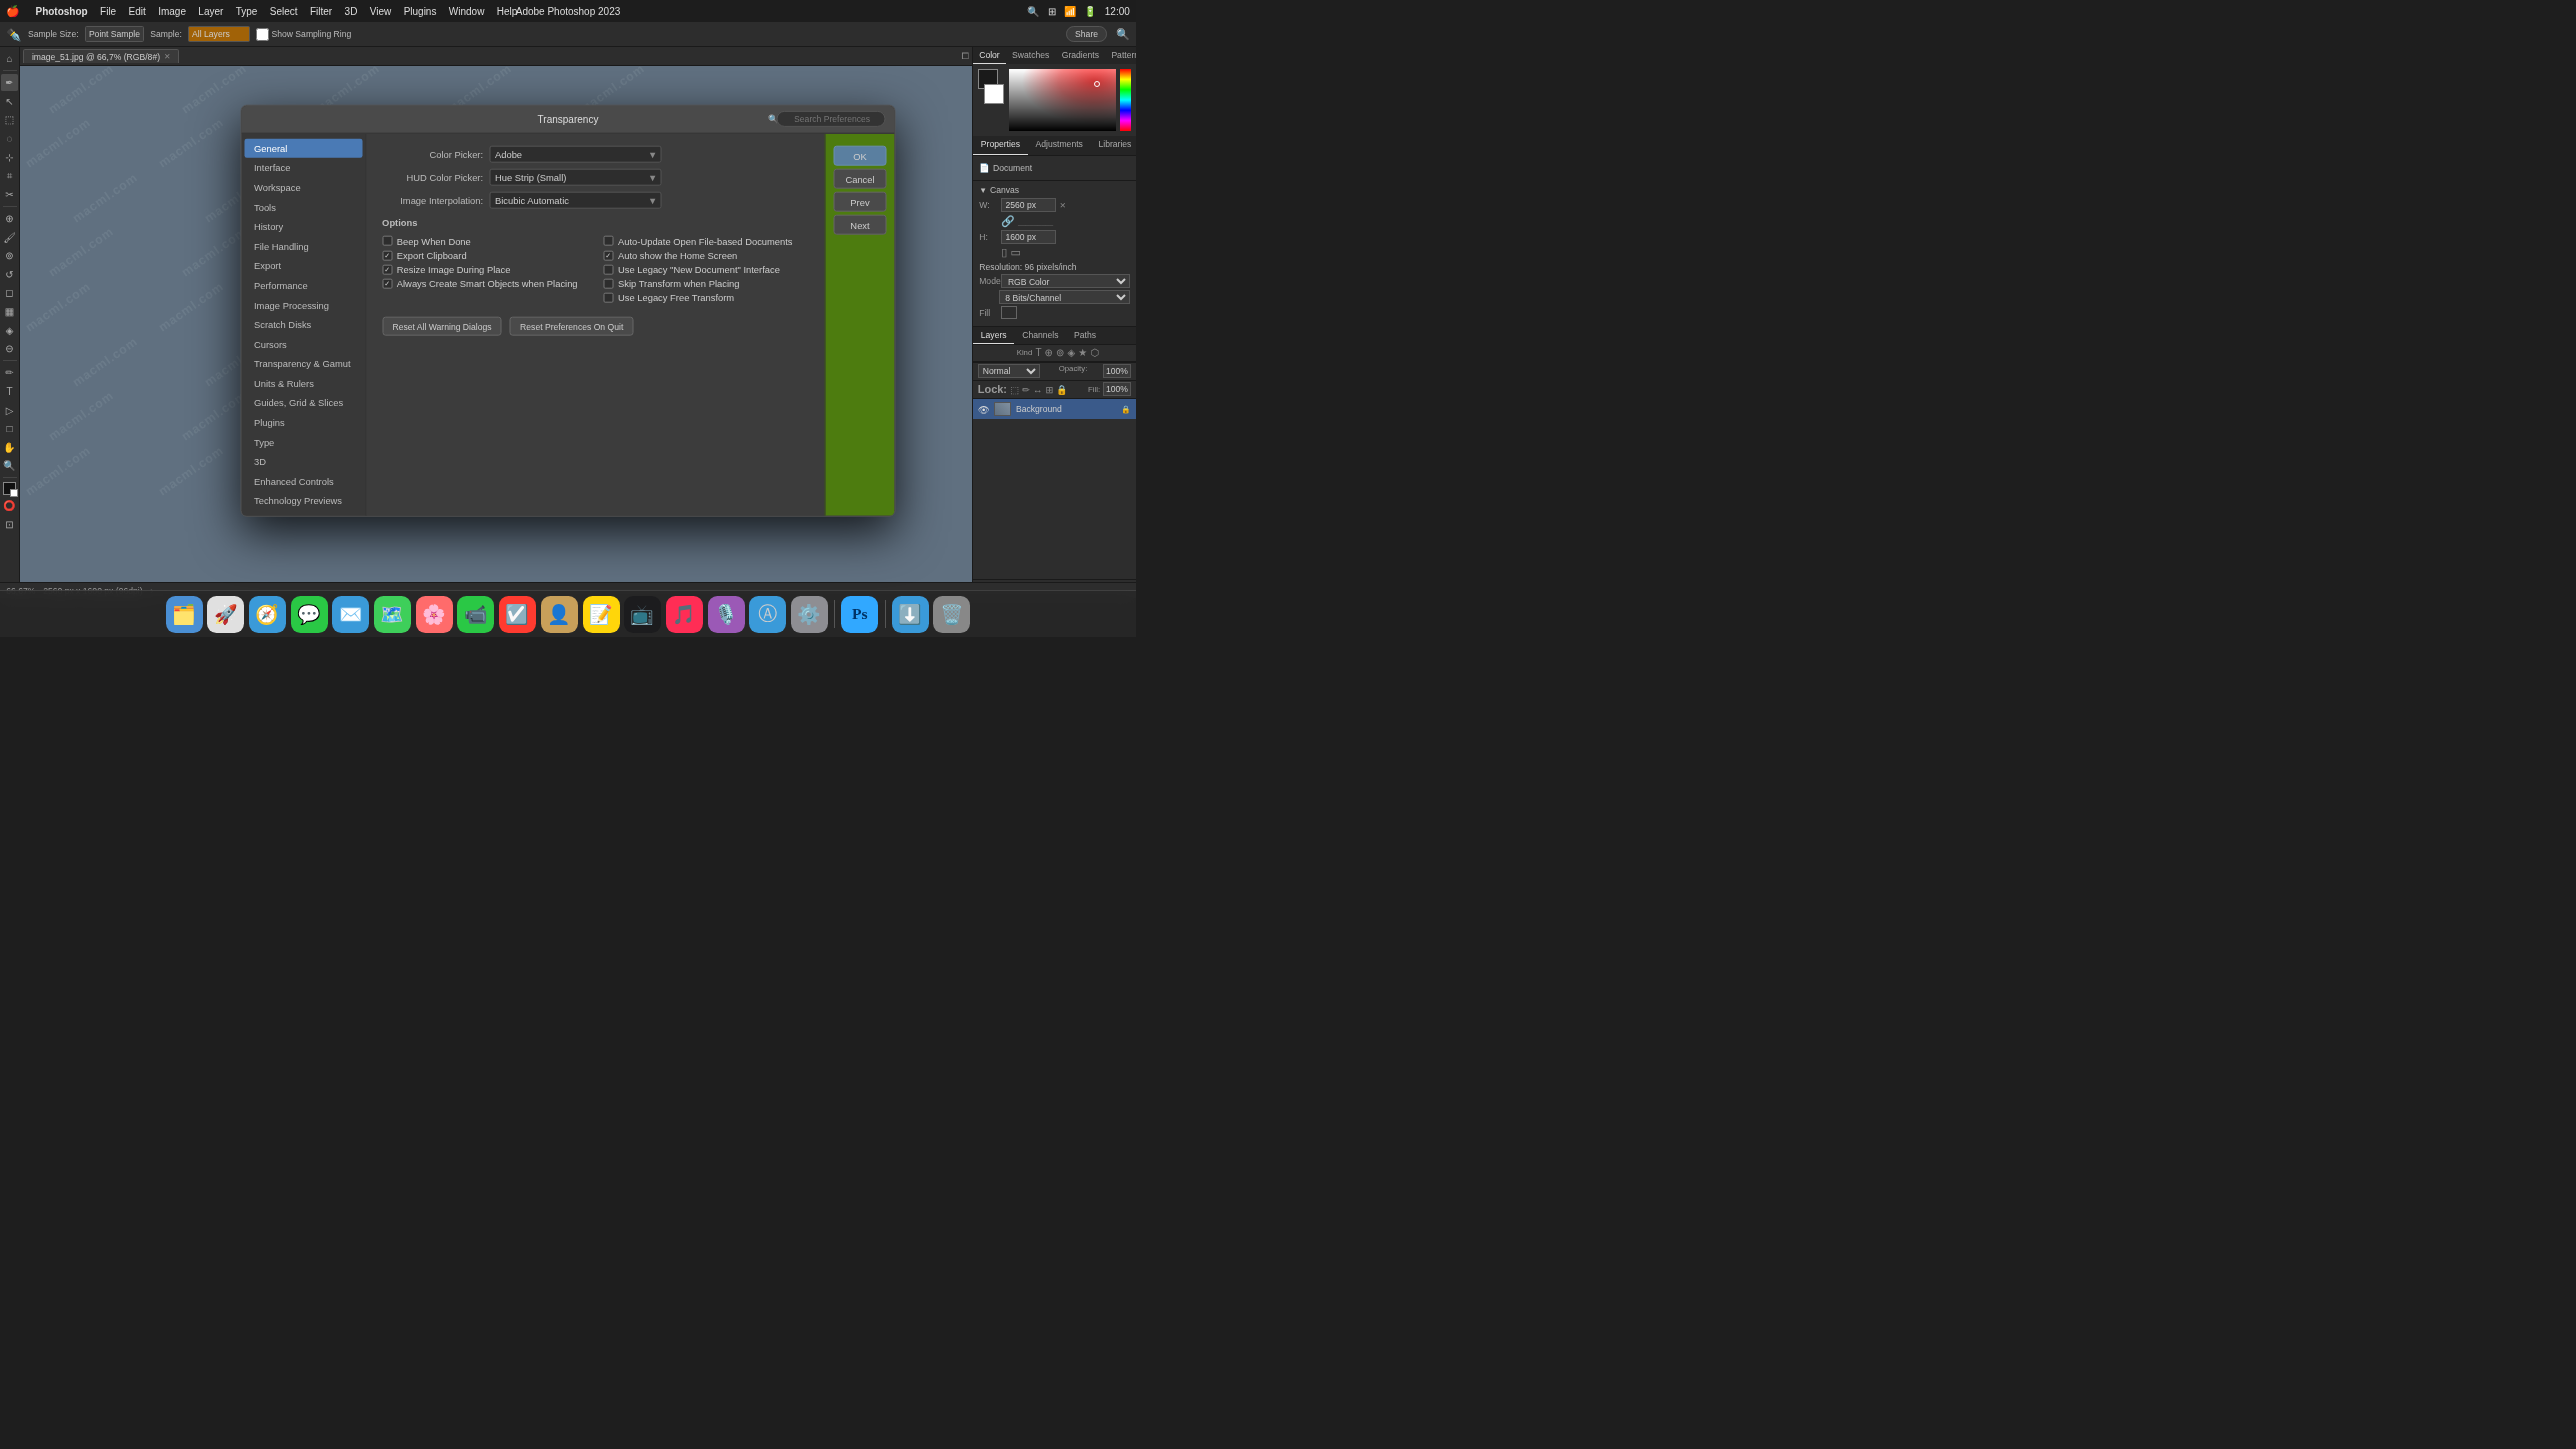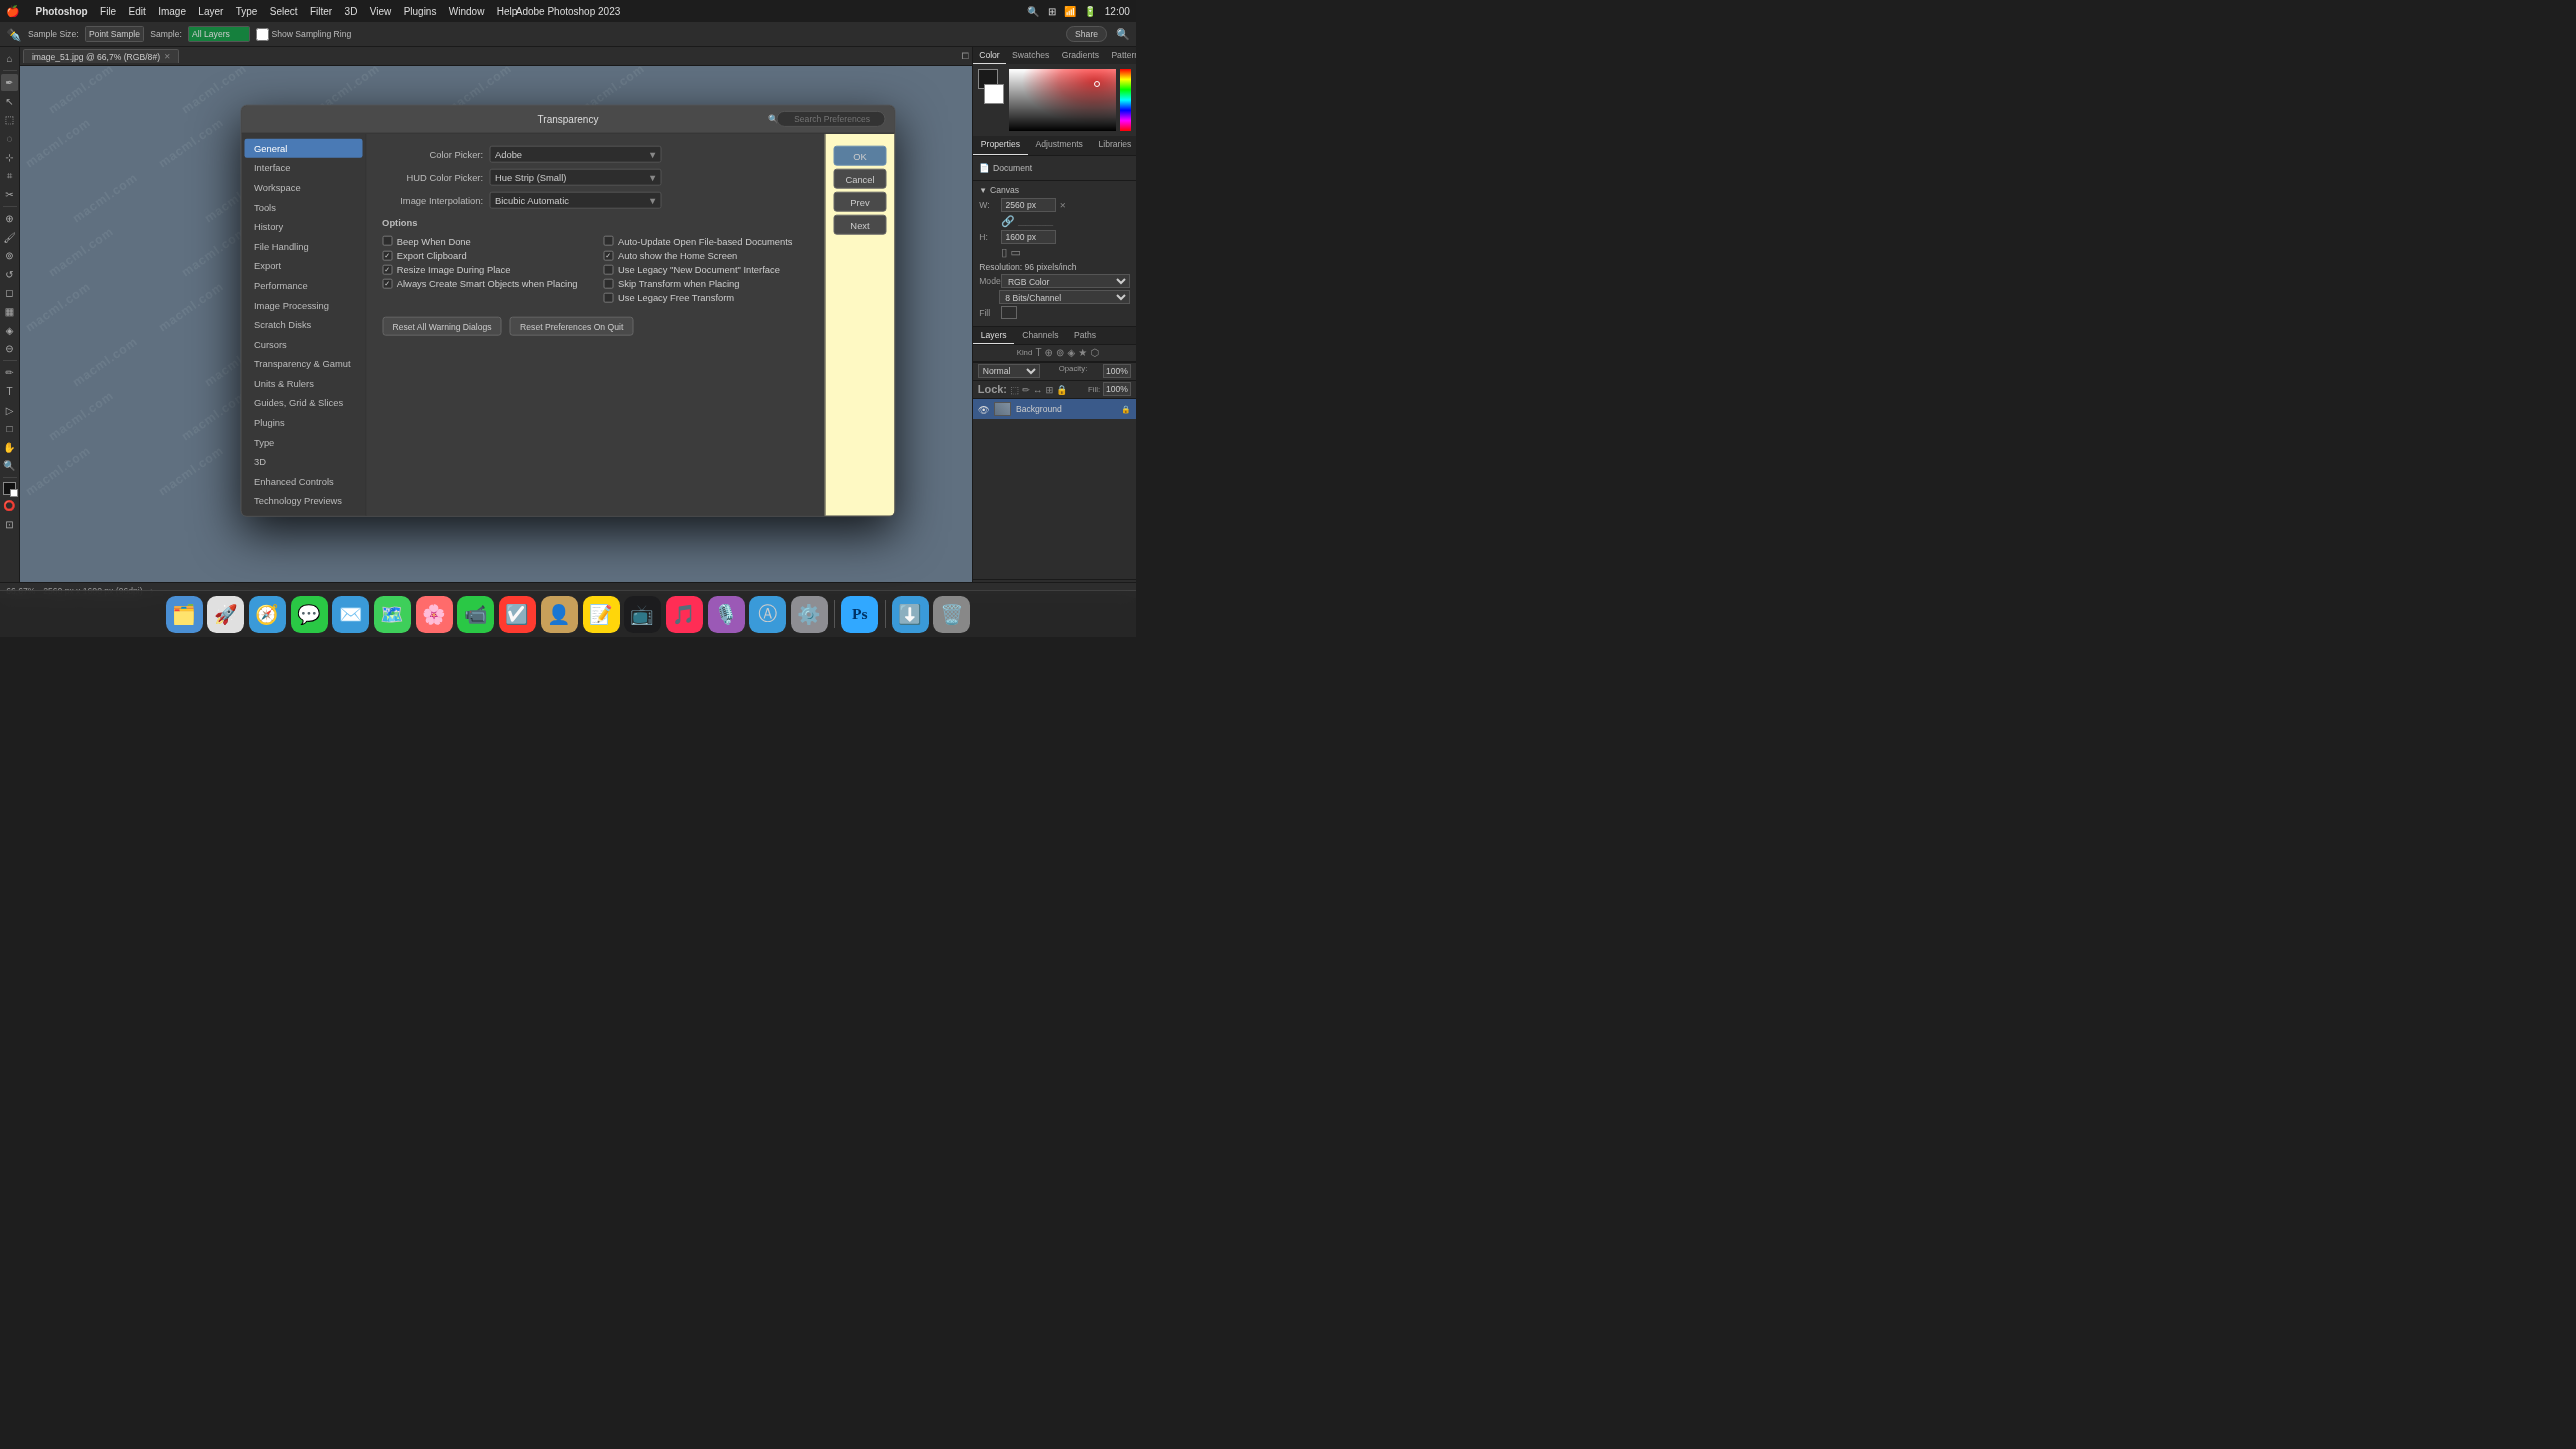--- a/index.html
+++ b/index.html
@@ -508,21 +508,21 @@
       height: 19px;
     }
     .prefs-action-btns {
       display: flex;
       flex-direction: column;
       gap: 3.1px;
       padding: 12.5px 7.8px;
       border-left: 0.8px solid #333;
       justify-content: flex-start;
       width: 70px;
-      background: #fef9c3;
+      background: #4d7c0f;
       flex-shrink: 0;
     }
     .prefs-action-btn {
       background: #4a4a4a;
       border: 0.8px solid #666;
       color: #ccc;
       font-size: 9.4px;
       padding: 3.1px 6.2px;
       border-radius: 3.1px;
       cursor: pointer;
@@ -582,21 +582,21 @@
   </div>
 </div>
 
 <div class="ps-app">
 
   <div class="options-bar">
     <span style="font-size:12.5px; color:#888;">✒️</span>
     <span class="options-bar-item">Sample Size:</span>
     <div class="faux-select" style="background:#3a3a3a;border:0.8px solid #555;color:#ccc;font-size:8.6px;padding:0.8px 3.1px;border-radius:1.6px;height:15.6px;display:flex;align-items:center;cursor:pointer;">Point Sample</div>
     <span class="options-bar-item">Sample:</span>
-    <div class="faux-select" style="background:#15803d;border:0.8px solid #555;color:#ccc;font-size:8.6px;padding:0.8px 3.1px;border-radius:1.6px;height:15.6px;display:flex;align-items:center;cursor:pointer;min-width:62px;">All Layers</div>
+    <div class="faux-select" style="background:#a16207;border:0.8px solid #555;color:#ccc;font-size:8.6px;padding:0.8px 3.1px;border-radius:1.6px;height:15.6px;display:flex;align-items:center;cursor:pointer;min-width:62px;">All Layers</div>
     <label style="display:flex;align-items:center;gap:2.3px;font-size:8.6px;color:#bbb;">
       <input type="checkbox" style="margin: 0px;">
       <span>Show Sampling Ring</span>
     </label>
     <button class="share-btn">Share</button>
     <span style="margin-left:3.1px;color:#888;font-size:11px;">🔍</span>
   </div>
 
   <div class="ps-main">
 

